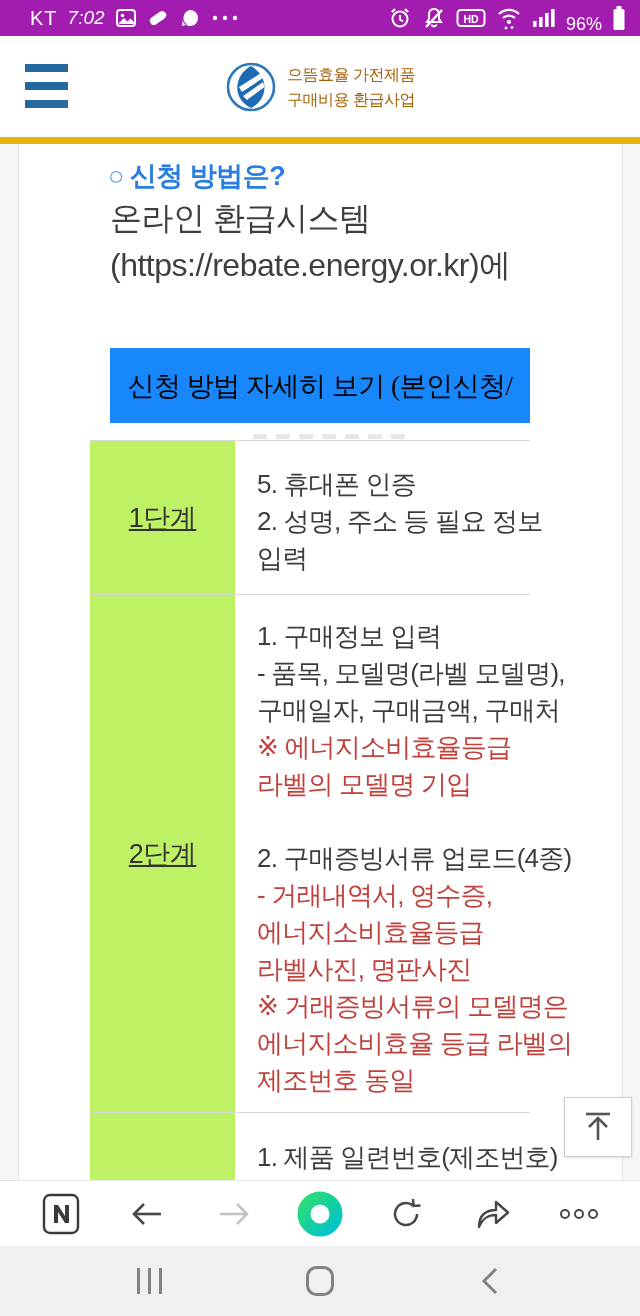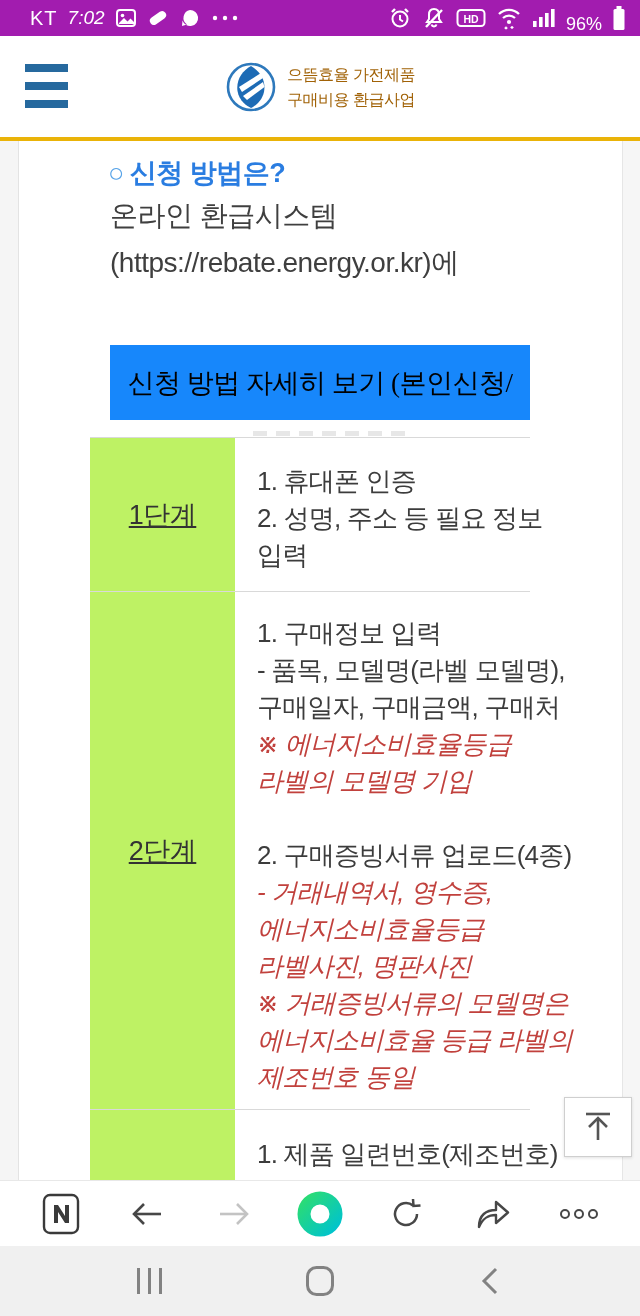--- a/index.html
+++ b/index.html
@@ -20,43 +20,43 @@
   .sb-ic{display:block;}
 
   
   .app-header{position:absolute;left:0;top:36px;width:640px;height:101px;background:#fff;}
   .hamburger{position:absolute;left:25px;top:28px;width:43px;height:44px;cursor:pointer;background:none;border:none;}
   .hamburger span{display:block;width:43px;height:8px;background:var(--c-ham);margin-bottom:10px;}
   .logo-wrap{position:absolute;left:0;top:0;width:640px;height:101px;display:flex;align-items:center;justify-content:center;gap:10px;cursor:pointer;}
   .logo-title{font-size:16px;font-weight:normal;line-height:25px;color:#a16207;letter-spacing:-0.5px;}
 
   
-  .page{position:absolute;left:0;top:137px;width:640px;height:1043px;background:#fff;border-top:4px solid #eab308;overflow:hidden;}
+  .page{position:absolute;left:0;top:137px;width:640px;height:1043px;background:#fff;border-top:7px solid #eab308;overflow:hidden;}
   .gutter-left{position:absolute;left:0;top:0;width:19px;height:100%;background:#f5f5f5;border-right:1px solid #e3e3e3;}
   .gutter-right{position:absolute;left:622px;top:0;width:18px;height:100%;background:#f6f6f6;border-left:1px solid #e6e6e6;}
 
   .sec-heading{position:absolute;left:108px;top:14px;font-size:27px;font-weight:bold;color:var(--c-heading);letter-spacing:-0.5px;}
   .sec-heading .bullet{font-weight:400;color:#57a3e8;margin-right:6px;}
-  .intro{position:absolute;left:110px;top:51px;width:500px;font-size:28px;line-height:47px;color:#3f3f3f;letter-spacing:-0.5px;}
+  .intro{position:absolute;left:110px;top:51px;width:500px;font-size:32px;line-height:47px;color:#3f3f3f;letter-spacing:-0.5px;}
   .apply-btn{position:absolute;left:110px;top:204px;width:420px;height:75px;background:var(--c-btn);
     border:none;color:#000000;font-size:27px;font-family:Liberation Serif, serif;letter-spacing:-0.5px;cursor:pointer;}
   .clip-artifact{position:absolute;left:253px;top:290px;width:160px;height:5px;
     background:repeating-linear-gradient(90deg,#e7e7e7 0 14px,transparent 14px 23px);}
 
   
   .steps-table{position:absolute;left:90px;top:296px;width:440px;border-top:1px solid #d9d9d9;}
   .trow{display:flex;border-bottom:1px solid #d9d9d9;}
   .tstep{width:145px;background:#bef264;display:flex;align-items:center;justify-content:center;
     font-size:27px;color:#333;letter-spacing:-0.5px;flex-shrink:0;text-decoration:underline;}
   .tcell{flex:1;padding:23px 4px 13px 22px;font-size:26px;color:#3c3c3c;letter-spacing:-0.8px;}
   .trow:first-child .tcell{padding-top:25px;padding-bottom:17px;}
   .trow:last-child{border-bottom:none;min-height:120px;}
   .trow:last-child .tcell{padding-top:26px;}
   .tline{line-height:37px;min-height:37px;white-space:nowrap;}
-  .tline.red{color:var(--c-red);font-style:italic;}
+  .tline.red{color:var(--c-red);}
 
   
   .scroll-top{position:absolute;left:564px;top:1097px;width:68px;height:60px;background:#fff;
     border:1px solid #cfcfcf;box-shadow:0 1px 3px rgba(0,0,0,.12);display:flex;align-items:center;justify-content:center;cursor:pointer;}
 
   
   .browser-toolbar{position:absolute;left:0;top:1180px;width:640px;height:66px;background:#fff;
     border-top:1px solid #e8e8e8;display:flex;align-items:center;justify-content:space-around;padding:0 18px;}
   .tb-btn{background:none;border:none;width:60px;height:56px;display:flex;align-items:center;justify-content:center;cursor:pointer;}
 
@@ -161,21 +161,21 @@
     </div>
 
     <button class="apply-btn">신청 방법 자세히 보기 (본인신청/</button>
 
     <div class="clip-artifact"></div>
 
     <div class="steps-table">
         <div class="trow">
           <div class="tstep">1단계</div>
           <div class="tcell">
-            <div class="tline">1. 휴대폰 인증</div>
+            <div class="tline">5. 휴대폰 인증</div>
             <div class="tline">2. 성명, 주소 등 필요 정보</div>
             <div class="tline">입력</div>
           </div>
         </div>
         <div class="trow">
           <div class="tstep">2단계</div>
           <div class="tcell">
             <div class="tline">1. 구매정보 입력</div>
             <div class="tline">- 품목, 모델명(라벨 모델명),</div>
             <div class="tline">구매일자, 구매금액, 구매처</div>

